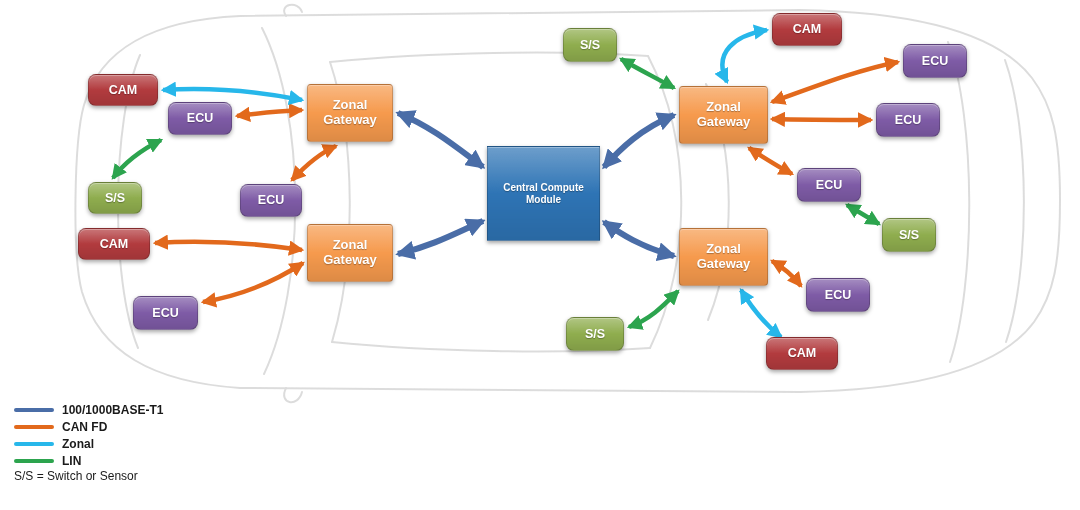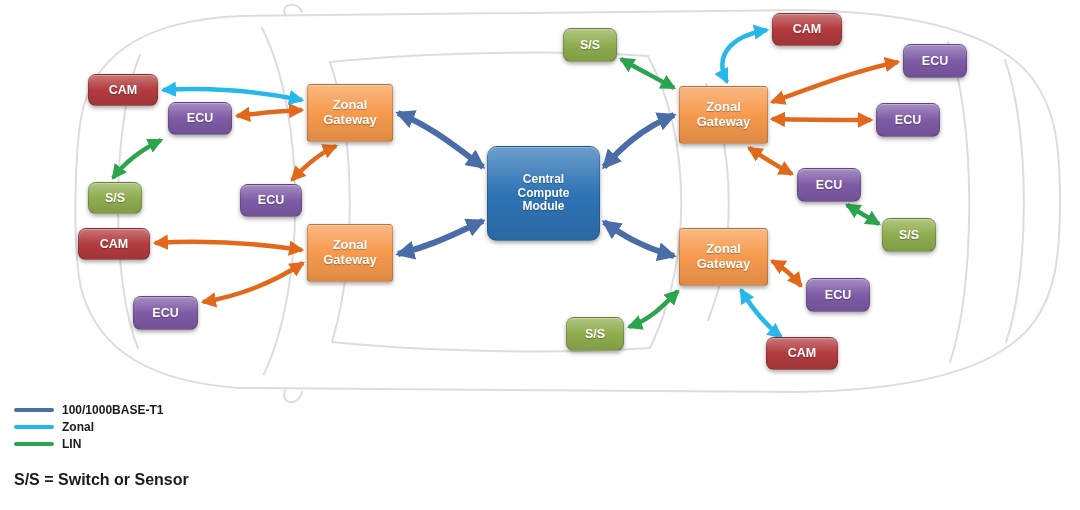--- a/index.html
+++ b/index.html
@@ -14,26 +14,26 @@
   .node {
     position: absolute; display: flex; align-items: center; justify-content: center;
     text-align: center; color: #fff; font-weight: bold; font-size: 12.5px; line-height: 1.15;
     border-radius: 8px; padding: 2px 8px;
     border: 1px solid rgba(0,0,0,.18);
     background-image: linear-gradient(180deg, rgba(255,255,255,.30), rgba(255,255,255,0) 50%, rgba(0,0,0,.10));
     box-shadow: 0 2px 4px rgba(0,0,0,.35), inset 0 1px 0 rgba(255,255,255,.30);
     text-shadow: 0 1px 1px rgba(0,0,0,.30);
   }
   .node.type-gateway { font-size: 13px; border-radius: 4px; text-align: center; }
-  .node.type-central { font-size: 12px; border-radius: 10px; }
+  .node.type-central { font-size: 10px; border-radius: 0; }
   .legend { position: absolute; left: 14px; top: 401px; }
   .legend-row { display: flex; align-items: center; height: 17px; }
   .swatch { display: inline-block; width: 40px; height: 4px; border-radius: 2px; margin-right: 8px; }
   .legend-label { font-size: 12px; font-weight: bold; color: #1a1a1a; }
-  .legend-note { margin-top: 19px; font-size: 16px; font-weight: bold; color: #1a1a1a; }
+  .legend-note { margin-top: 0; font-size: 12px; font-weight: normal; color: #1a1a1a; }
 </style>
 </head>
 <body>
 
 <div class="stage">
 
   <svg width="1080" height="510" viewBox="0 0 1080 510">
     <defs>
       <marker id="m-base-t1" viewBox="0 0 10 10" refX="8.5" refY="5" markerWidth="3.2" markerHeight="3.2" orient="auto-start-reverse">
         <path d="M 0 0 L 10 5 L 0 10 z" fill="#4a6da7"></path>
@@ -153,20 +153,24 @@
       <span class="node-label">S/S</span>
     </div>
     </div>
 
   <div class="legend">
     <div class="legend-row">
       <span class="swatch" style="background-color: rgb(74, 109, 167);"></span>
       <span class="legend-label">100/1000BASE-T1</span>
     </div>
     <div class="legend-row">
+      <span class="swatch" style="background-color: rgb(226, 105, 28);"></span>
+      <span class="legend-label">CAN FD</span>
+    </div>
+    <div class="legend-row">
       <span class="swatch" style="background-color: rgb(39, 183, 234);"></span>
       <span class="legend-label">Zonal</span>
     </div>
     <div class="legend-row">
       <span class="swatch" style="background-color: rgb(44, 164, 78);"></span>
       <span class="legend-label">LIN</span>
     </div>
     <div class="legend-note">S/S = Switch or Sensor</div>
   </div>
 

